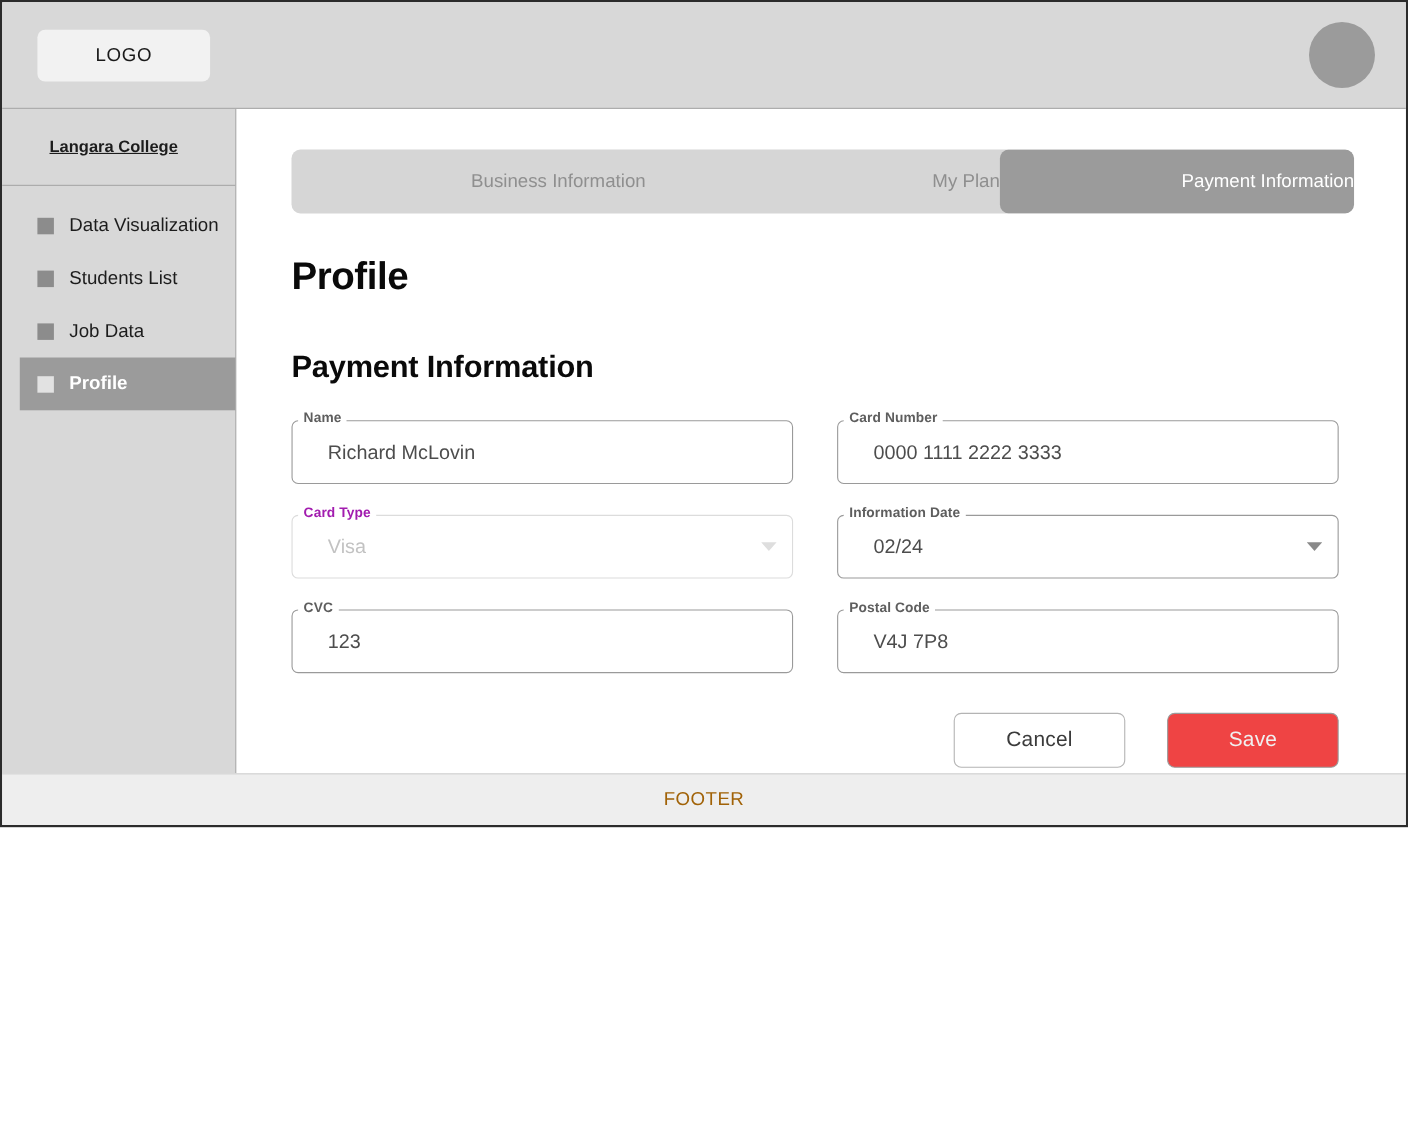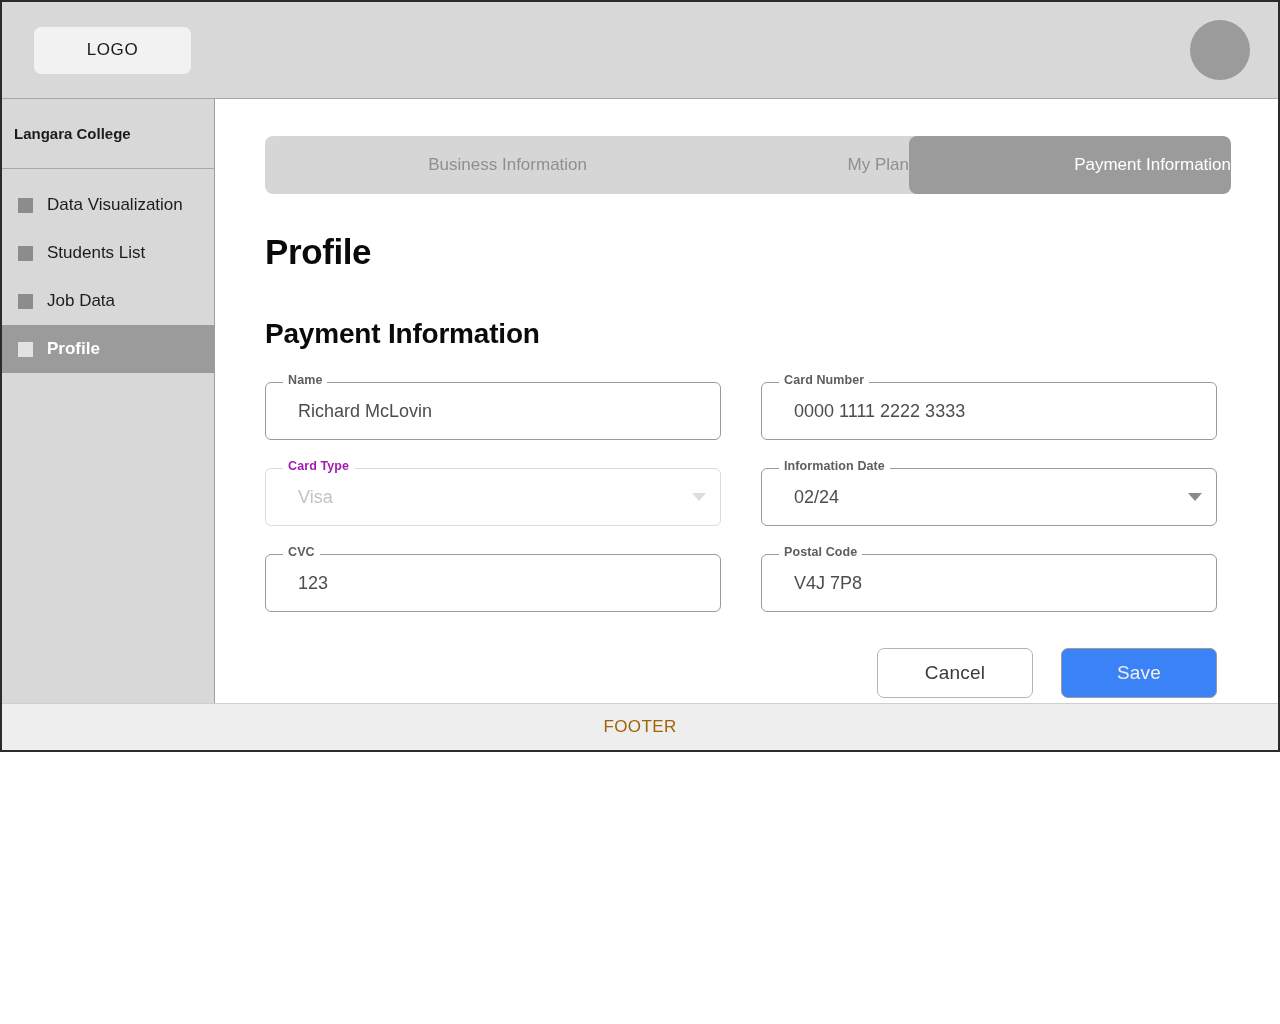--- a/index.html
+++ b/index.html
@@ -70,27 +70,28 @@
     background: #d8d8d8;
     border-right: 1px solid #9e9e9e;
     display: flex;
     flex-direction: column;
   }
   .org-block {
     height: 70px;
     flex: 0 0 70px;
     display: flex;
     align-items: center;
-    padding-left: 12px;
+    padding-left: 43px;
     border-bottom: 1px solid #a8a8a8;
     font-size: 15px;
     font-weight: bold;
     color: #1c1c1c;
-  }
-  .nav { padding-top: 12px; }
+    text-decoration: underline;
+  }
+  .nav { padding-top: 12px; margin-left: 16px; }
   .nav-item {
     height: 48px;
     display: flex;
     align-items: center;
     padding-left: 16px;
     gap: 14px;
     font-size: 17px;
     color: #1c1c1c;
     cursor: pointer;
   }
@@ -177,21 +178,21 @@
     border-radius: 6px;
     padding: 16px;
     margin: 0;
     min-width: 0;
     display: flex;
     align-items: center;
   }
   .legend {
     position: absolute;
     top: -8px;
-    left: 18px;
+    left: 6px;
     padding: 0 5px;
     background: #ffffff;
     font-size: 12.5px;
     color: #5e5e5e;
     font-weight: bold;
     line-height: 1;
     letter-spacing: 0.1px;
   }
   .value {
     padding: 0 16px;
@@ -220,42 +221,42 @@
     border-top: 8px solid #8a8a8a;
     cursor: pointer;
   }
   .field.disabled .caret { border-top-color: #dedede; }
 
   
   .actions {
     width: 952px;
     display: flex;
     justify-content: flex-end;
-    gap: 28px;
+    gap: 38px;
     margin-top: 36px;
   }
   .btn {
     height: 50px;
     border-radius: 7px;
     font-size: 19px;
     display: flex;
     align-items: center;
     justify-content: center;
     cursor: pointer;
     letter-spacing: 0.2px;
   }
   .btn-cancel {
     width: 156px;
     background: #ffffff;
     border: 1px solid #b4b4b4;
     color: #3b3b3b;
   }
   .btn-save {
     width: 156px;
-    background: #3b82f6;
+    background: #ef4444;
     border: 1px solid #9b9b9b;
     color: #f0f0f0;
   }
 
   
   .footer {
     height: 47px;
     flex: 0 0 47px;
     background: #eeeeee;
     border-top: 1px solid #cfcfcf;

